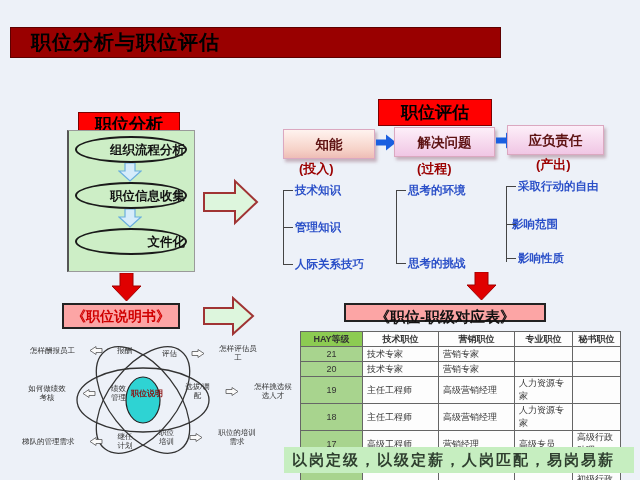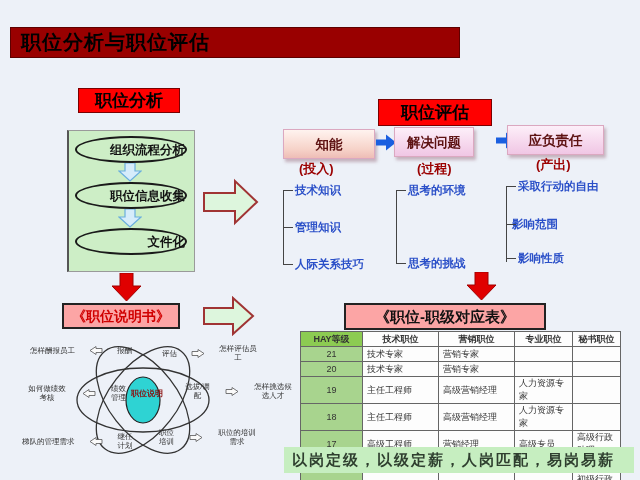--- a/index.html
+++ b/index.html
@@ -1,50 +1,50 @@
 <!DOCTYPE html>
 <html><head>
 <meta charset="utf-8">
 <style>
   html,body{margin:0;padding:0;background:#edf1f8;}
   .slide{position:relative;width:640px;height:480px;background:#edf1f8;overflow:hidden;
          font-family:"Liberation Sans","DejaVu Sans",sans-serif;}
 
   
-  .title-bar{position:absolute;left:10px;top:27px;width:450px;height:31px;background:#990000;
+  .title-bar{position:absolute;left:10px;top:27px;width:491px;height:31px;background:#990000;
              border:1px solid #5e0000;box-sizing:border-box;color:#000;font-size:20px;
-             font-weight:bold;line-height:29px;padding-left:10px;letter-spacing:1px;}
+             font-weight:bold;line-height:29px;padding-left:20px;letter-spacing:1px;}
 
   
   .heading{position:absolute;background:#ff0000;border:1px solid #7a0000;box-sizing:border-box;
            color:#000;font-weight:bold;font-size:17px;text-align:center;}
-  .h-analysis{left:78px;top:88px;width:102px;height:25px;line-height:23px;}
+  .h-analysis{left:78px;top:112px;width:102px;height:25px;line-height:23px;}
   .h-eval{left:378px;top:99px;width:114px;height:27px;line-height:25px;}
 
   
   .flow-panel{position:absolute;left:67px;top:130px;width:128px;height:142px;background:#cdeec6;
               border:1px solid #9a9a9a;border-left:2px solid #555;box-sizing:border-box;}
   .fellipse{position:absolute;left:6px;width:112px;height:27px;border:2px solid #1a1a1a;
             border-radius:50%;text-align:right;line-height:24px;font-size:12.5px;font-weight:bold;color:#111;box-sizing:border-box;}
   .sarrow{position:absolute;left:49px;}
 
   
   .abs{position:absolute;}
 
   
   .ybox{position:absolute;background:#fca5a5;border:2px solid #222;box-sizing:border-box;
         text-align:center;font-weight:bold;}
   .doc-box{left:62px;top:303px;width:118px;height:26px;line-height:23px;font-size:14px;color:#d00000;}
-  .map-box{left:344px;top:303px;width:202px;height:27px;line-height:24px;font-size:15px;color:#111;}
+  .map-box{left:344px;top:303px;width:202px;height:19px;line-height:24px;font-size:15px;color:#111;}
 
   
   .factor{position:absolute;height:30px;border:1px solid #dba8c0;box-shadow:2px 3px 3px rgba(120,60,80,.35);
           font-weight:bold;font-size:13.5px;color:#5d1212;text-align:center;line-height:30px;box-sizing:border-box;}
   .f-0{left:283px;top:129px;width:92px;background:linear-gradient(180deg,#fff3ef 0%,#f6d2c8 70%,#eebdb6 100%);}
-  .f-1{left:394px;top:127px;width:80px;background:linear-gradient(180deg,#fdeff9 0%,#f0c6e4 100%);}
+  .f-1{left:394px;top:127px;width:101px;background:linear-gradient(180deg,#fdeff9 0%,#f0c6e4 100%);}
   .f-2{left:507px;top:125px;width:97px;background:linear-gradient(180deg,#fdeff9 0%,#f0c6e4 100%);}
 
   .stage{position:absolute;font-size:13px;font-weight:bold;color:#9b0000;}
   .st-0{left:299px;top:160px;}
   .st-1{left:417px;top:160px;}
   .st-2{left:536px;top:156px;}
 
   
   .blist{position:absolute;font-size:11.5px;font-weight:bold;color:#2b50c8;}
   .blist .vline{position:absolute;left:0;border-left:1.5px solid #444;}

